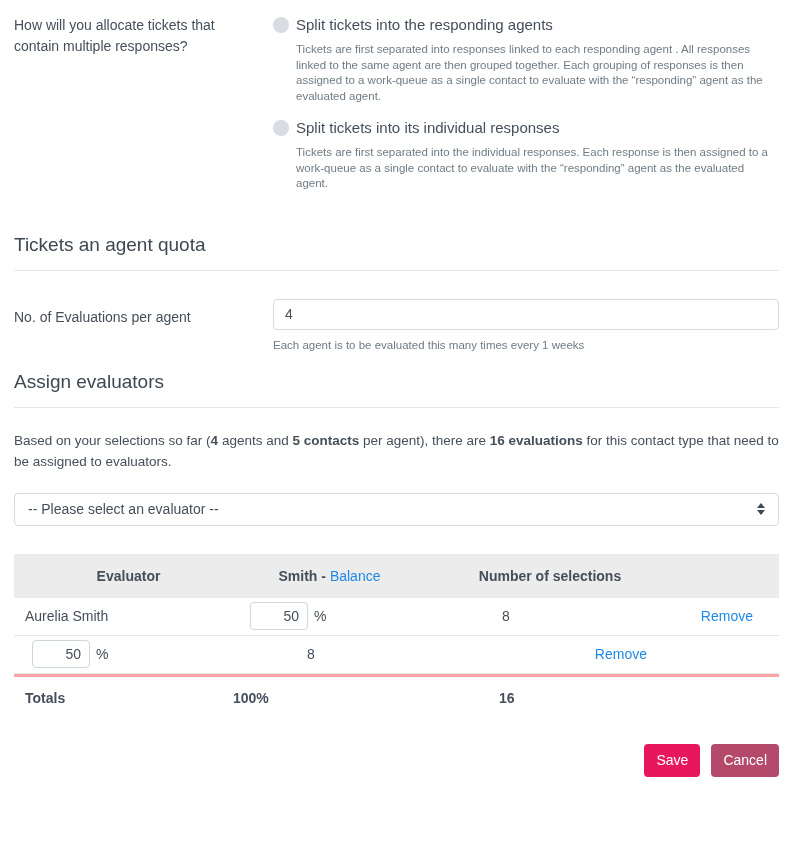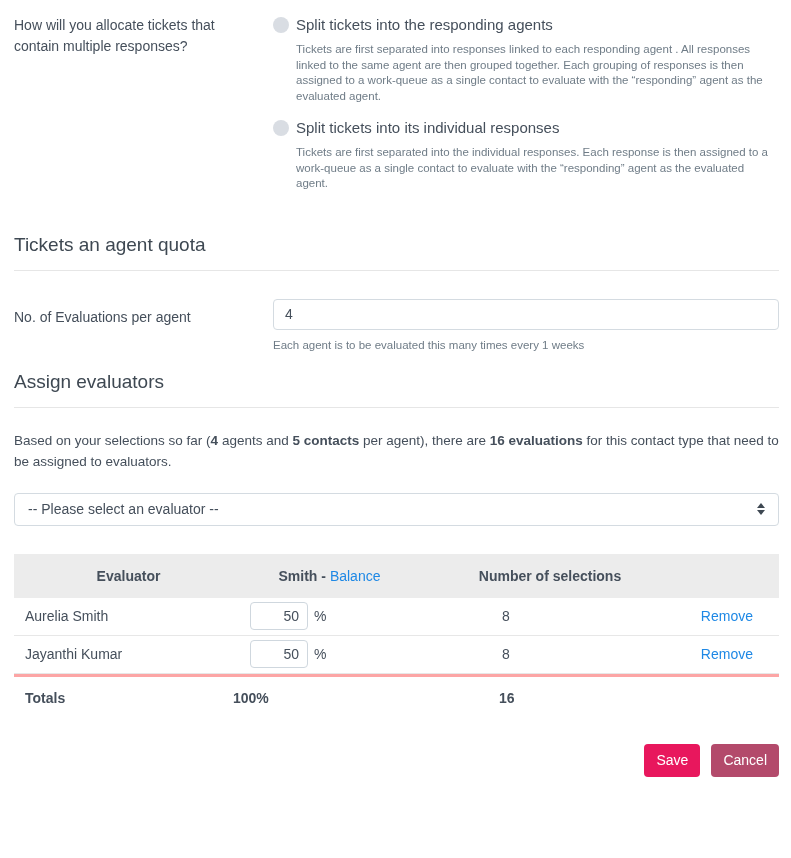--- a/index.html
+++ b/index.html
@@ -164,21 +164,20 @@
       <div class="c-name">Aurelia Smith</div>
       <div class="c-share-cell">
         <input class="share-input" type="text" value="50" style="">
         <span class="pct">%</span>
       </div>
       <div class="c-evals-cell">8</div>
       <div class="c-action"><a class="link">Remove</a></div>
     </div>
 
     <div class="tbl-grid tbl-row">
-      <div class="c-name">Jayanthi Kumar</div>
       <div class="c-share-cell">
         <input class="share-input" type="text" value="50" style="">
         <span class="pct">%</span>
       </div>
       <div class="c-evals-cell">8</div>
       <div class="c-action"><a class="link">Remove</a></div>
     </div>
 
     <div class="tbl-grid tbl-totals">
       <div class="c-name">Totals</div>

